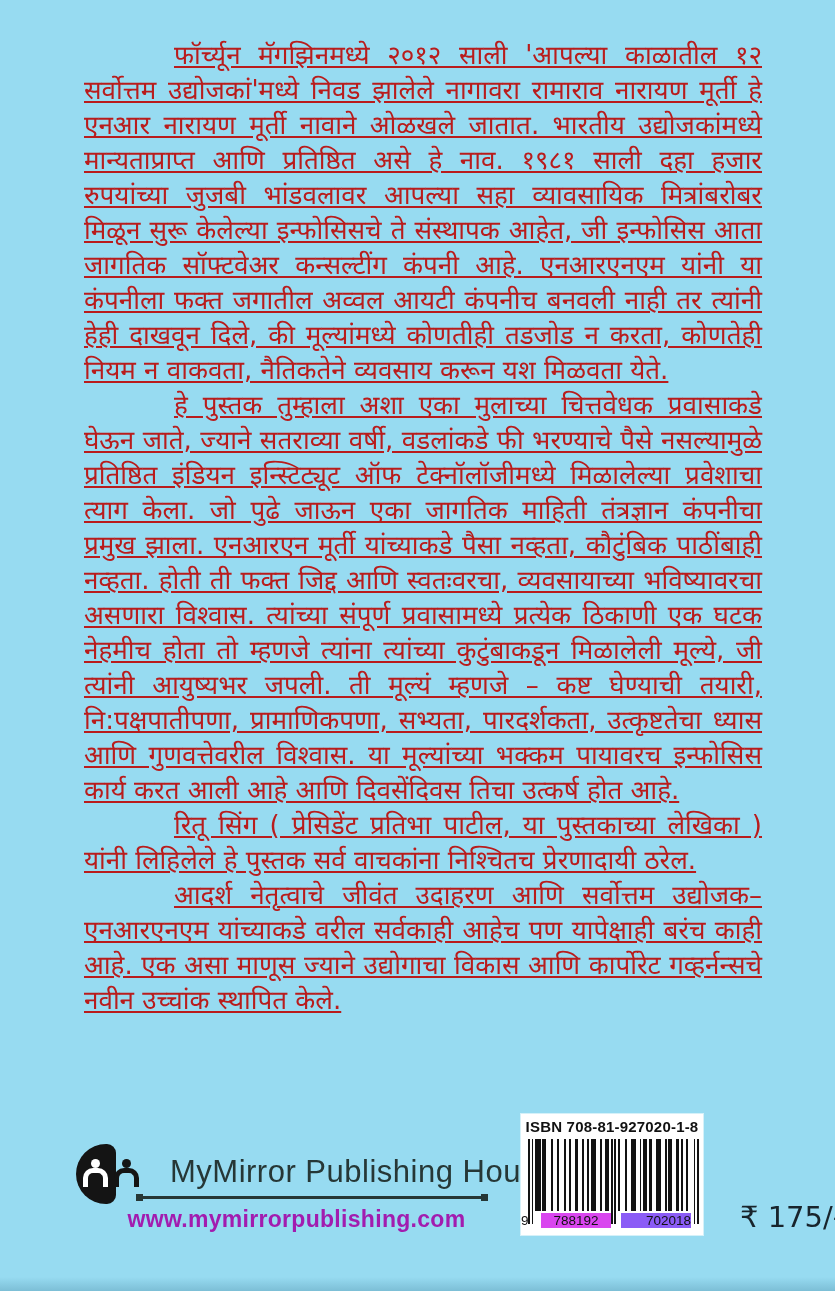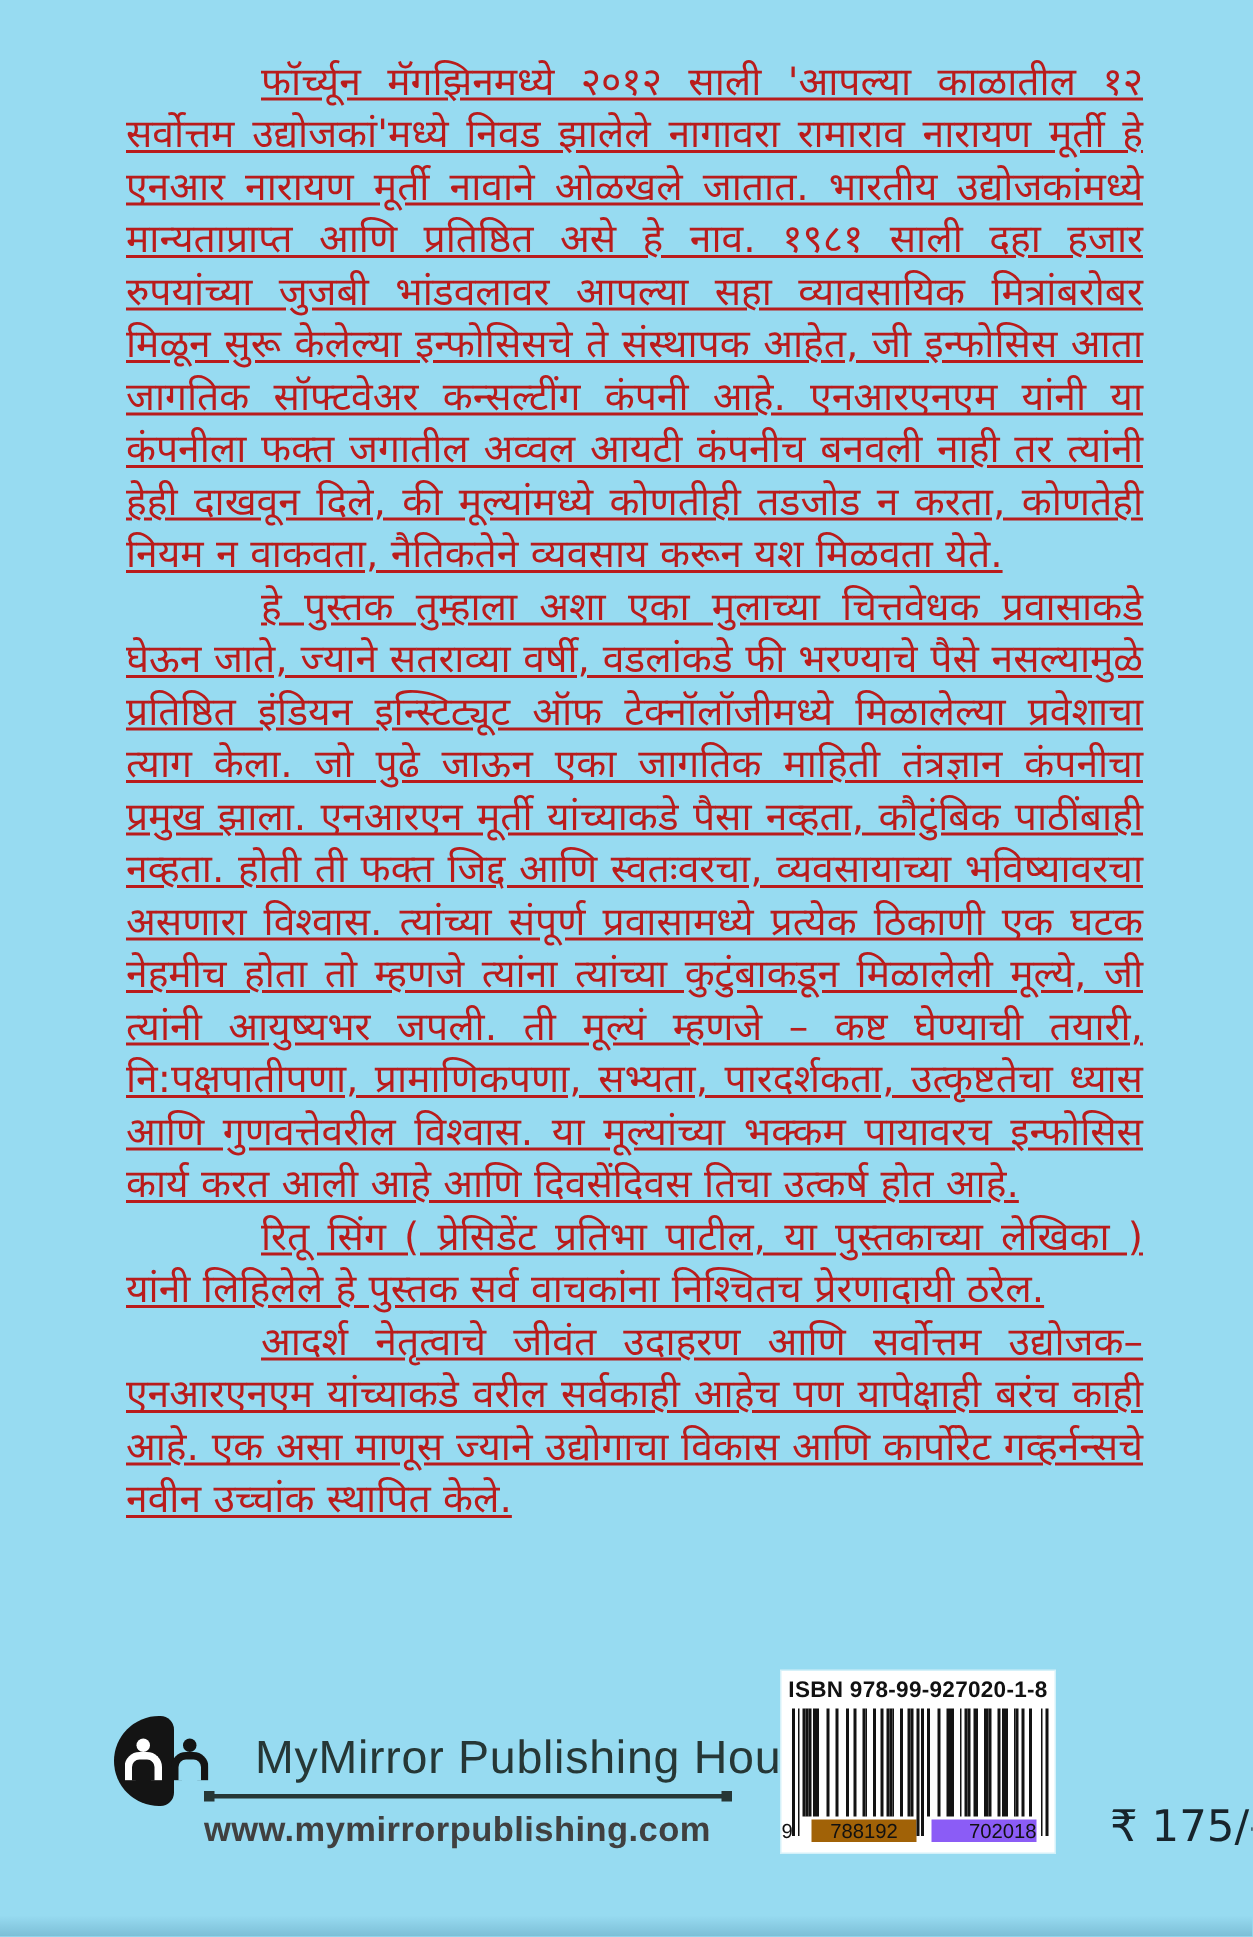--- a/index.html
+++ b/index.html
@@ -42,38 +42,38 @@
   }
   .pub-divider{
     position:relative;margin-left:60px;margin-top:6px;height:2.5px;background:#263736;
   }
   .pub-divider::before,.pub-divider::after{
     content:'';position:absolute;top:-2.5px;width:7px;height:7px;background:#263736;
   }
   .pub-divider::before{left:0;}
   .pub-divider::after{right:0;}
   .pub-site{
-    margin-left:60px;margin-top:7px;text-align:left;
-    font-size:23px;font-weight:bold;color:#404040;letter-spacing:.3px;
+    margin-left:29px;margin-top:7px;text-align:center;
+    font-size:23px;font-weight:bold;color:#a21caf;letter-spacing:.3px;
   }
   
   .barcode-box{
     position:absolute;left:521px;top:1114px;width:182px;height:121px;
     background:#ffffff;box-shadow:0 0 0 1px rgba(255,255,255,.6);
   }
   .isbn-label{
     text-align:center;font-size:15px;font-weight:bold;color:#111;
     padding-top:4px;letter-spacing:.2px;white-space:nowrap;
   }
   .bars{position:absolute;left:7px;top:25px;width:171px;height:88px;}
   .bar{position:absolute;top:0;background:#131313;}
   .digits{position:absolute;left:0;top:73px;width:171px;height:16px;font-size:13.5px;color:#111;}
   .digits span{position:absolute;bottom:0;}
   .d0{left:-7px;}
-  .d1{left:13px;width:70px;text-align:center;background:#a16207;}
+  .d1{left:13px;width:70px;text-align:center;background:#d946ef;}
   .d2{left:93px;width:70px;text-align:right;background:#8b5cf6;}
   
   .price{
     position:absolute;left:740px;top:1200px;font-size:29px;color:#18242c;
     font-family:"DejaVu Sans","Liberation Sans",sans-serif;white-space:nowrap;
   }
 </style>
 </head>
 <body>
 
@@ -91,21 +91,21 @@
       <div class="logo-blob"></div>
       <div class="fig fig-white"></div>
       <div class="fig fig-dark"></div>
     </div>
     <div class="pub-name">MyMirror Publishing House</div>
     <div class="pub-divider"></div>
     <div class="pub-site">www.mymirrorpublishing.com</div>
   </div>
 
   <div class="barcode-box">
-    <div class="isbn-label">ISBN 978-99-927020-1-8</div>
+    <div class="isbn-label">ISBN 708-81-927020-1-8</div>
     <div class="bars" id="bars">
       <div class="digits">
         <span class="d0">9</span>
         <span class="d1">788192</span>
         <span class="d2">702018</span>
       </div>
     <div class="bar" style="left: 0px; width: 1.8px; height: 85px;"></div>
         <div class="bar" style="left: 3.6px; width: 1.8px; height: 85px;"></div>
         <div class="bar" style="left: 7.2px; width: 1.8px; height: 72px;"></div>
         <div class="bar" style="left: 9px; width: 1.8px; height: 72px;"></div>

